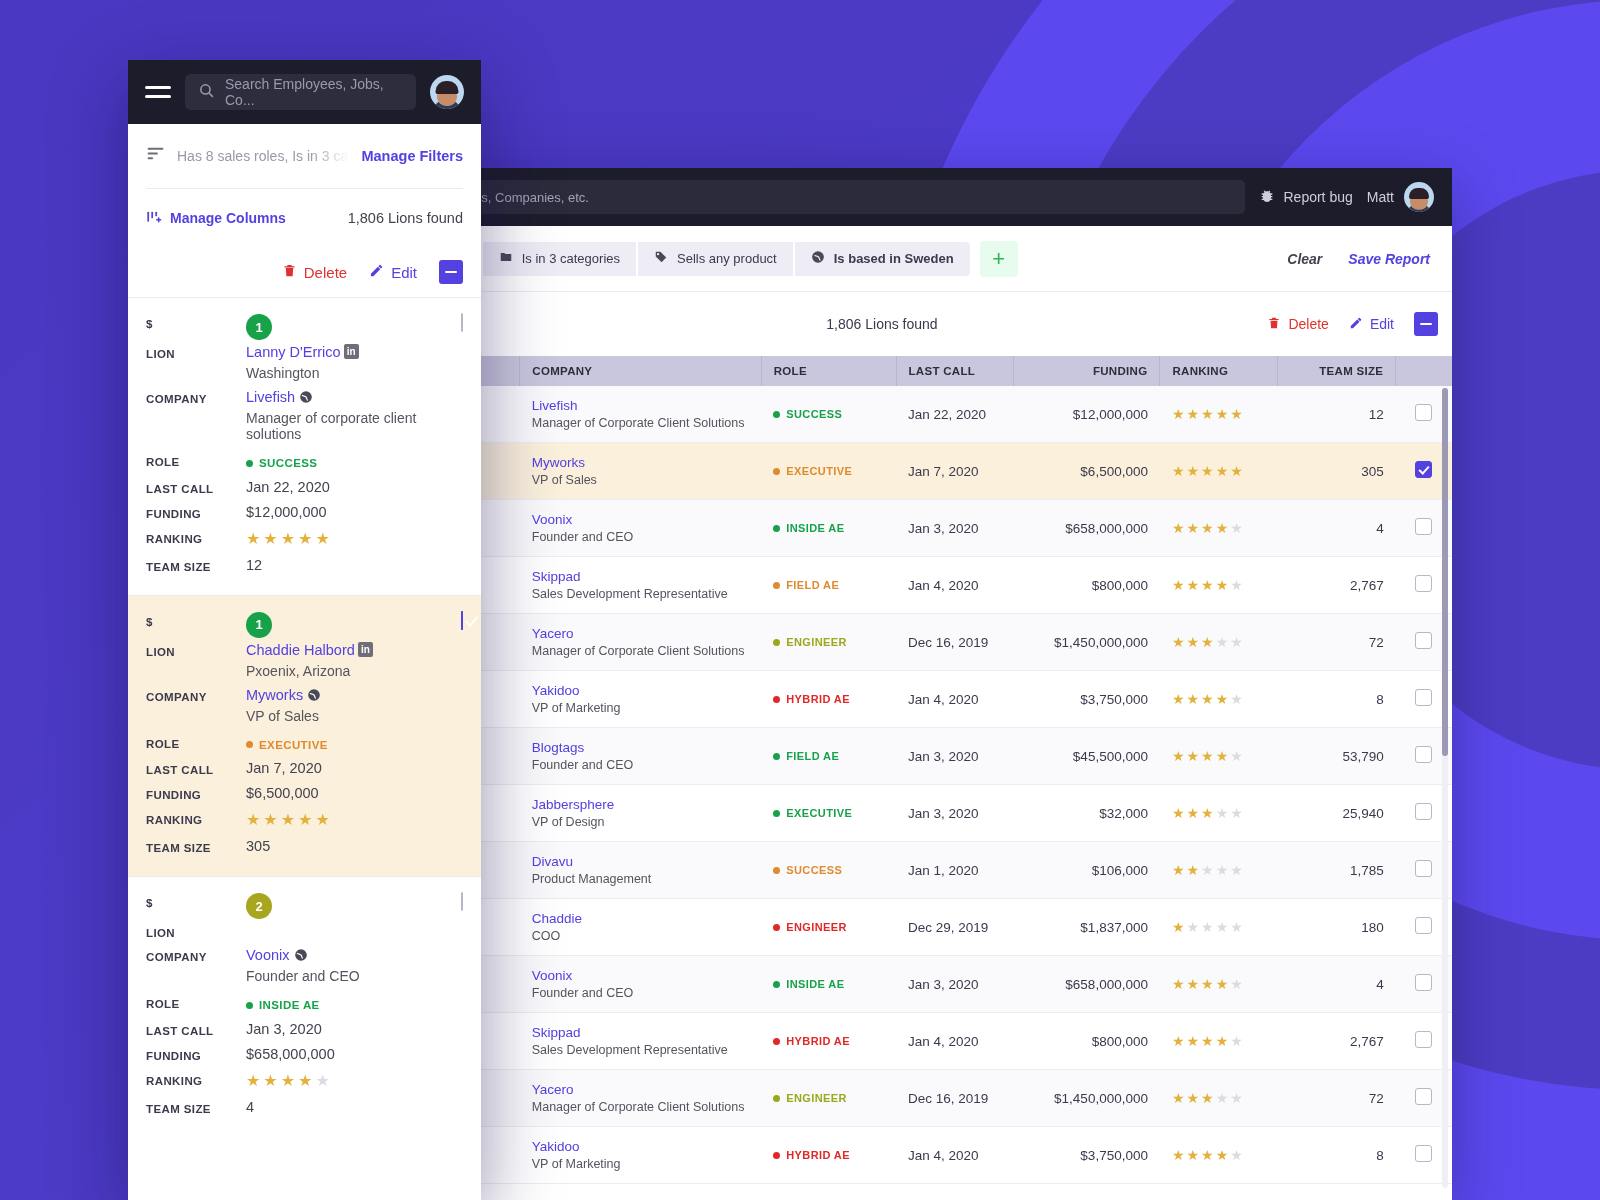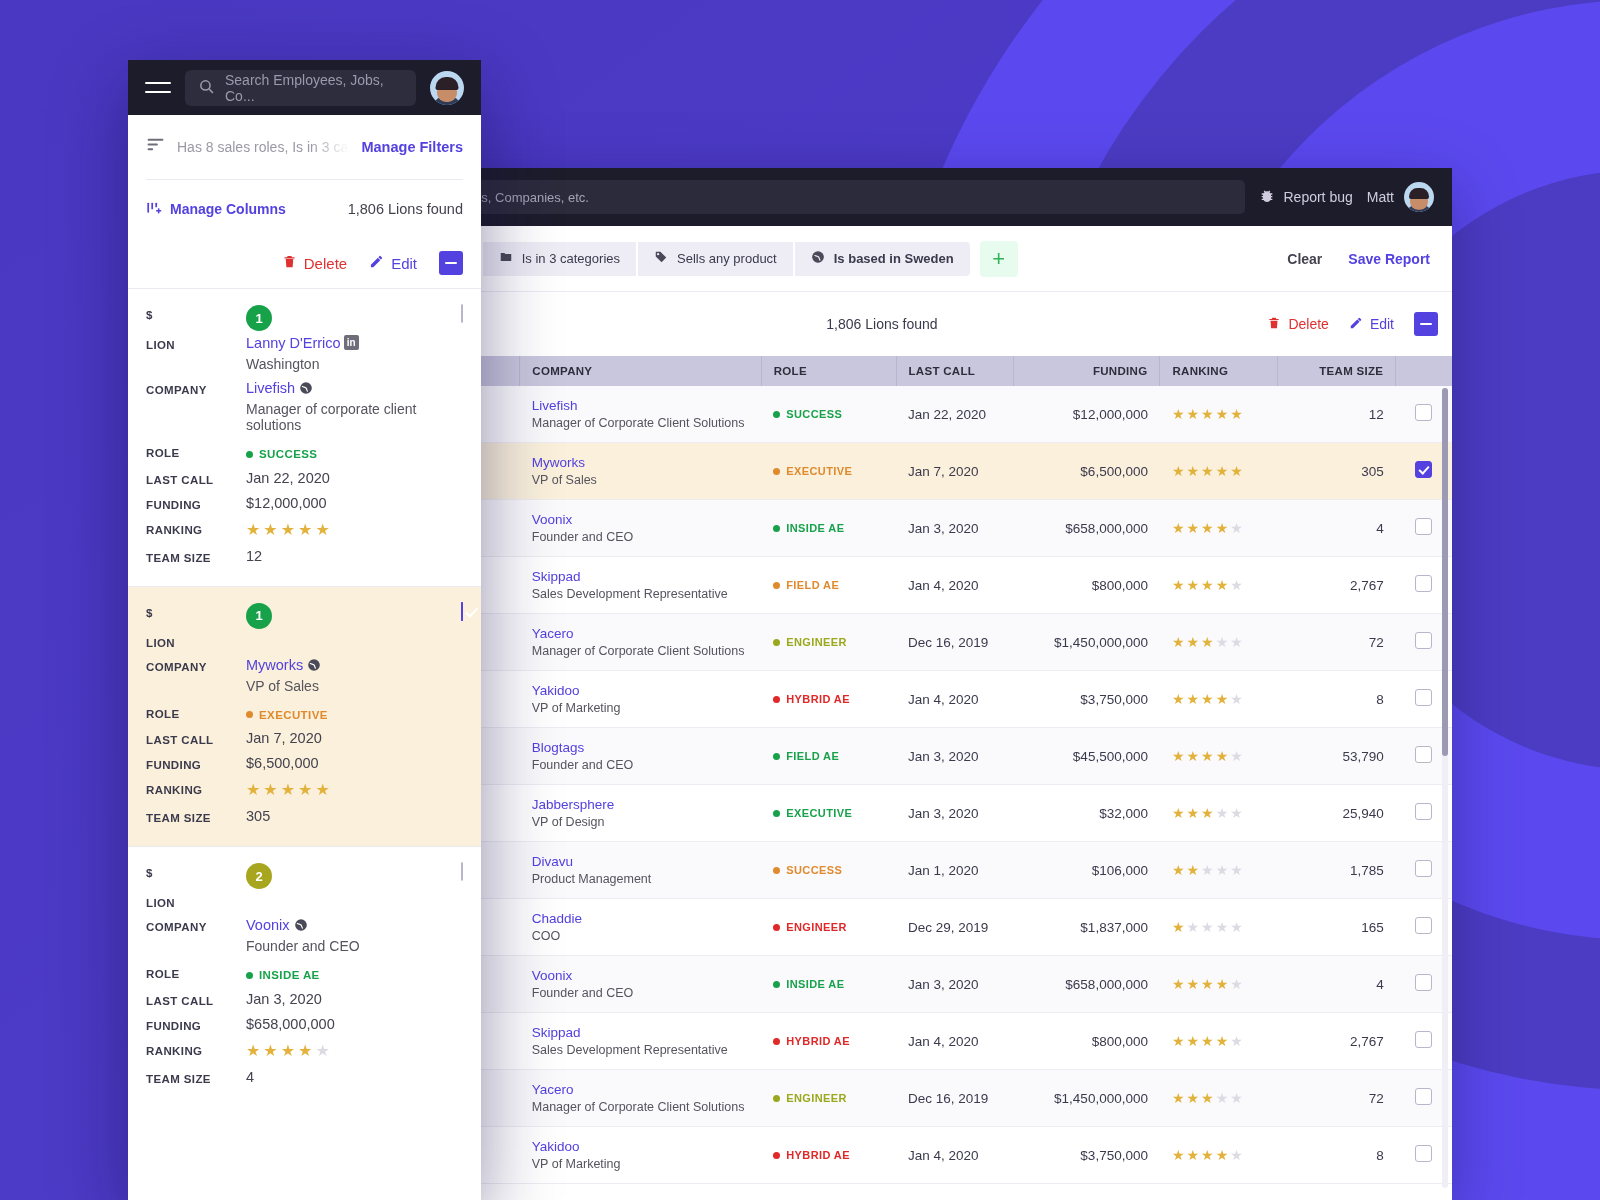--- a/index.html
+++ b/index.html
@@ -60,21 +60,21 @@
     padding: 0 16px; font-size: 13px; color: #3b3a4d; white-space: nowrap;
     border-right: 2px solid #fff;
   }
   .chip:first-child { border-radius: 4px 0 0 4px; }
   .chip:last-child { border-right: none; border-radius: 0 4px 4px 0; font-weight: bold; }
   .chip-add {
     margin-left: 10px; width: 38px; height: 36px; background: #e7fbee;
     border-radius: 4px; display: flex; align-items: center; justify-content: center;
     color: #2fb457; font-size: 22px; font-weight: 300;
   }
-  .fb-right { margin-left: auto; display: flex; align-items: flex-start; gap: 26px; }
+  .fb-right { margin-left: auto; display: flex; align-items: flex-start; gap: 26px; font-style: italic; }
   .lnk-clear { color: #43424f; font-size: 14px; font-weight: bold; }
   .lnk-save { color: #5341e0; font-size: 14px; font-weight: bold; }
 
   
   .d-resultbar {
     height: 64px; display: flex; align-items: center; padding: 0 14px 0 22px;
     position: relative;
   }
   .rb-count {
     position: absolute; left: 0; right: 0; text-align: center;
@@ -140,21 +140,21 @@
 
   
   .mobile-window {
     position: absolute;
     left: 128px; top: 60px; width: 353px; height: 1140px;
     background: #fff; z-index: 3;
     box-shadow: 0 22px 70px rgba(20,12,70,.45);
     overflow: hidden;
   }
   .m-topbar {
-    height: 55px; background: #1d1c2b; display: flex; align-items: center;
+    height: 64px; background: #1d1c2b; display: flex; align-items: center;
     padding: 0 17px; gap: 14px;
   }
   .burger { width: 26px; height: 14px; position: relative; flex: none; }
   .burger span { position: absolute; left: 0; width: 26px; height: 2.6px; background: #fff; border-radius: 2px; }
   .burger span:nth-child(1) { top: 1px; }
   .burger span:nth-child(2) { top: 10px; }
   .m-search {
     flex: 1; height: 36px; background: #2e2d3e; border-radius: 6px;
     display: flex; align-items: center; gap: 10px; padding: 0 13px;
     color: #9b99ad; font-size: 14px;
@@ -530,21 +530,21 @@
             <td>
               <div class="cell-main">Chaddie</div>
               <div class="cell-sub">COO</div>
             </td>
             <td>
               <span class="role-pill" style="color:#e02828"><span class="dot" style="background:#e02828"></span>ENGINEER</span>
             </td>
             <td>Dec 29, 2019</td>
             <td class="num">$1,837,000</td>
             <td><span class="stars"><i class="">★</i><i class="off">★</i><i class="off">★</i><i class="off">★</i><i class="off">★</i></span></td>
-            <td class="num">165</td>
+            <td class="num">180</td>
             <td class="cbcell"><span class="cb "></span></td>
           </tr>
           <tr>
             <td>
               <div class="cell-main">...azewski</div>
               <div class="cell-sub">...n DC, Washington</div>
             </td>
             <td>
               <div class="cell-main">Voonix</div>
               <div class="cell-sub">Founder and CEO</div>
@@ -742,20 +742,24 @@
       <div class="card sel">
         <div class="card-row">
           <div class="card-label">$</div>
           <div class="card-val">
             <span class="badge-num" style="background:#17a24a">1</span>
           </div>
           <span class="card-cb"><span class="cb-lg on"></span></span>
         </div>
         <div class="card-row">
           <div class="card-label">LION</div>
+          <div class="card-val">
+            <div><span class="link">Chaddie Halbord</span><span class="li-badge">in</span></div>
+            <div class="muted" style="margin-top:5px">Pxoenix, Arizona</div>
+          </div>
         </div>
         <div class="card-row" style="margin-top:8px">
           <div class="card-label">COMPANY</div>
           <div class="card-val">
             <div><span class="link">Myworks</span><svg class="globe" width="14" height="14" viewBox="0 0 24 24">
                 <circle cx="12" cy="12" r="10" fill="#4a4958"></circle>
                 <path d="M5 9c3 2 5 1 7 3s1 5 3 6" stroke="#fff" stroke-width="2" fill="none"></path>
               </svg></div>
             <div class="muted" style="margin-top:5px">VP of Sales</div>
           </div>

